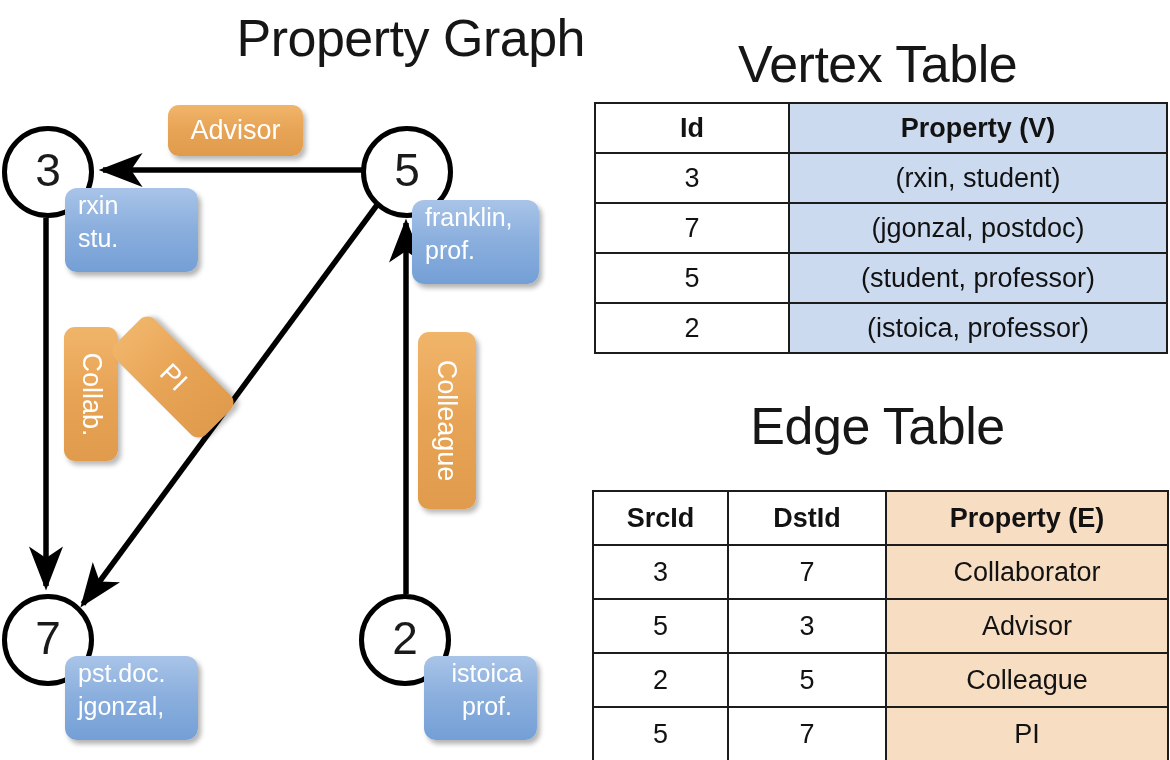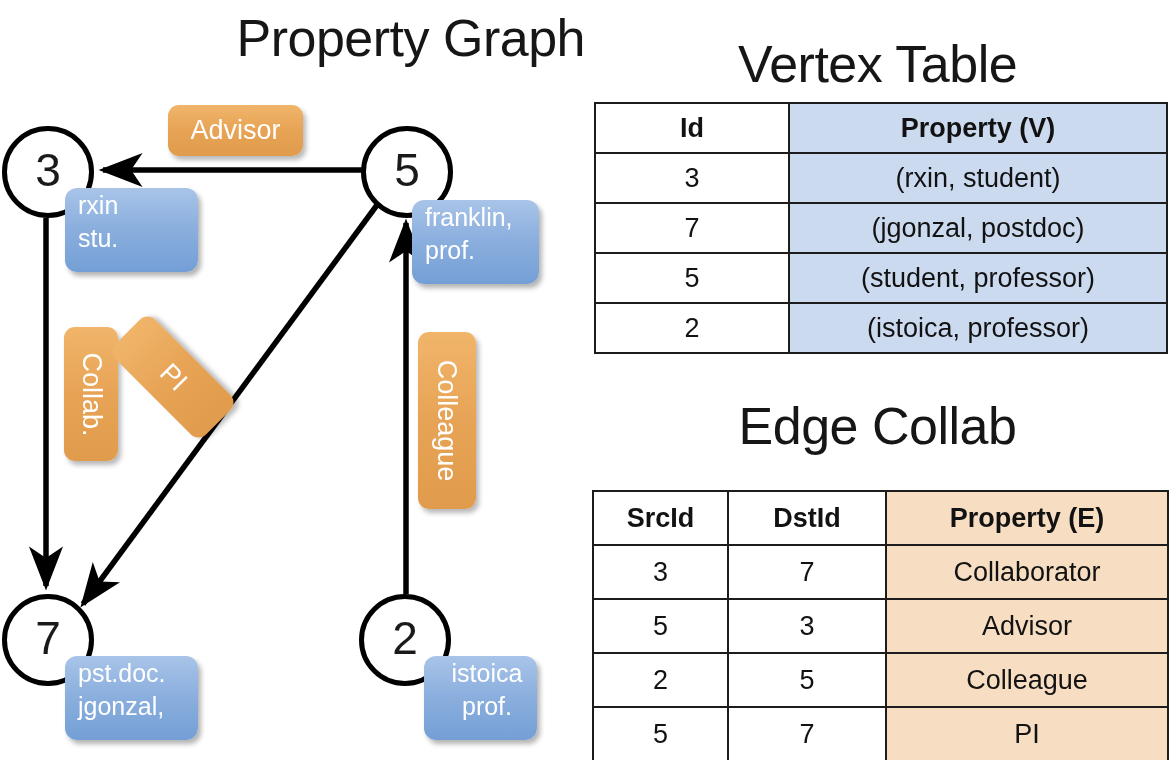--- a/index.html
+++ b/index.html
@@ -48,21 +48,21 @@
   #vertex-table{left:594px;top:102px;width:572px;}
   #vertex-table td{height:48px;}
   #edge-table{left:592px;top:490px;width:575px;}
   #edge-table td{height:52px;}
 </style>
 </head>
 <body>
 
 <div class="title" id="title-property-graph">Property Graph</div>
 <div class="title" id="title-vertex-table">Vertex Table</div>
-<div class="title" id="title-edge-table">Edge Collab</div>
+<div class="title" id="title-edge-table">Edge Table</div>
 
 <div id="graph">
 
   <svg id="graph-edges" viewBox="0 0 585 760" width="585" height="760">
     <defs>
       <marker id="ah" markerWidth="9" markerHeight="9" refX="7.2" refY="3.1" orient="auto" markerUnits="strokeWidth">
         <path d="M0,0 L8,3.1 L0,6.2 L2.1,3.1 z" fill="#000"></path>
       </marker>
     </defs>
 

